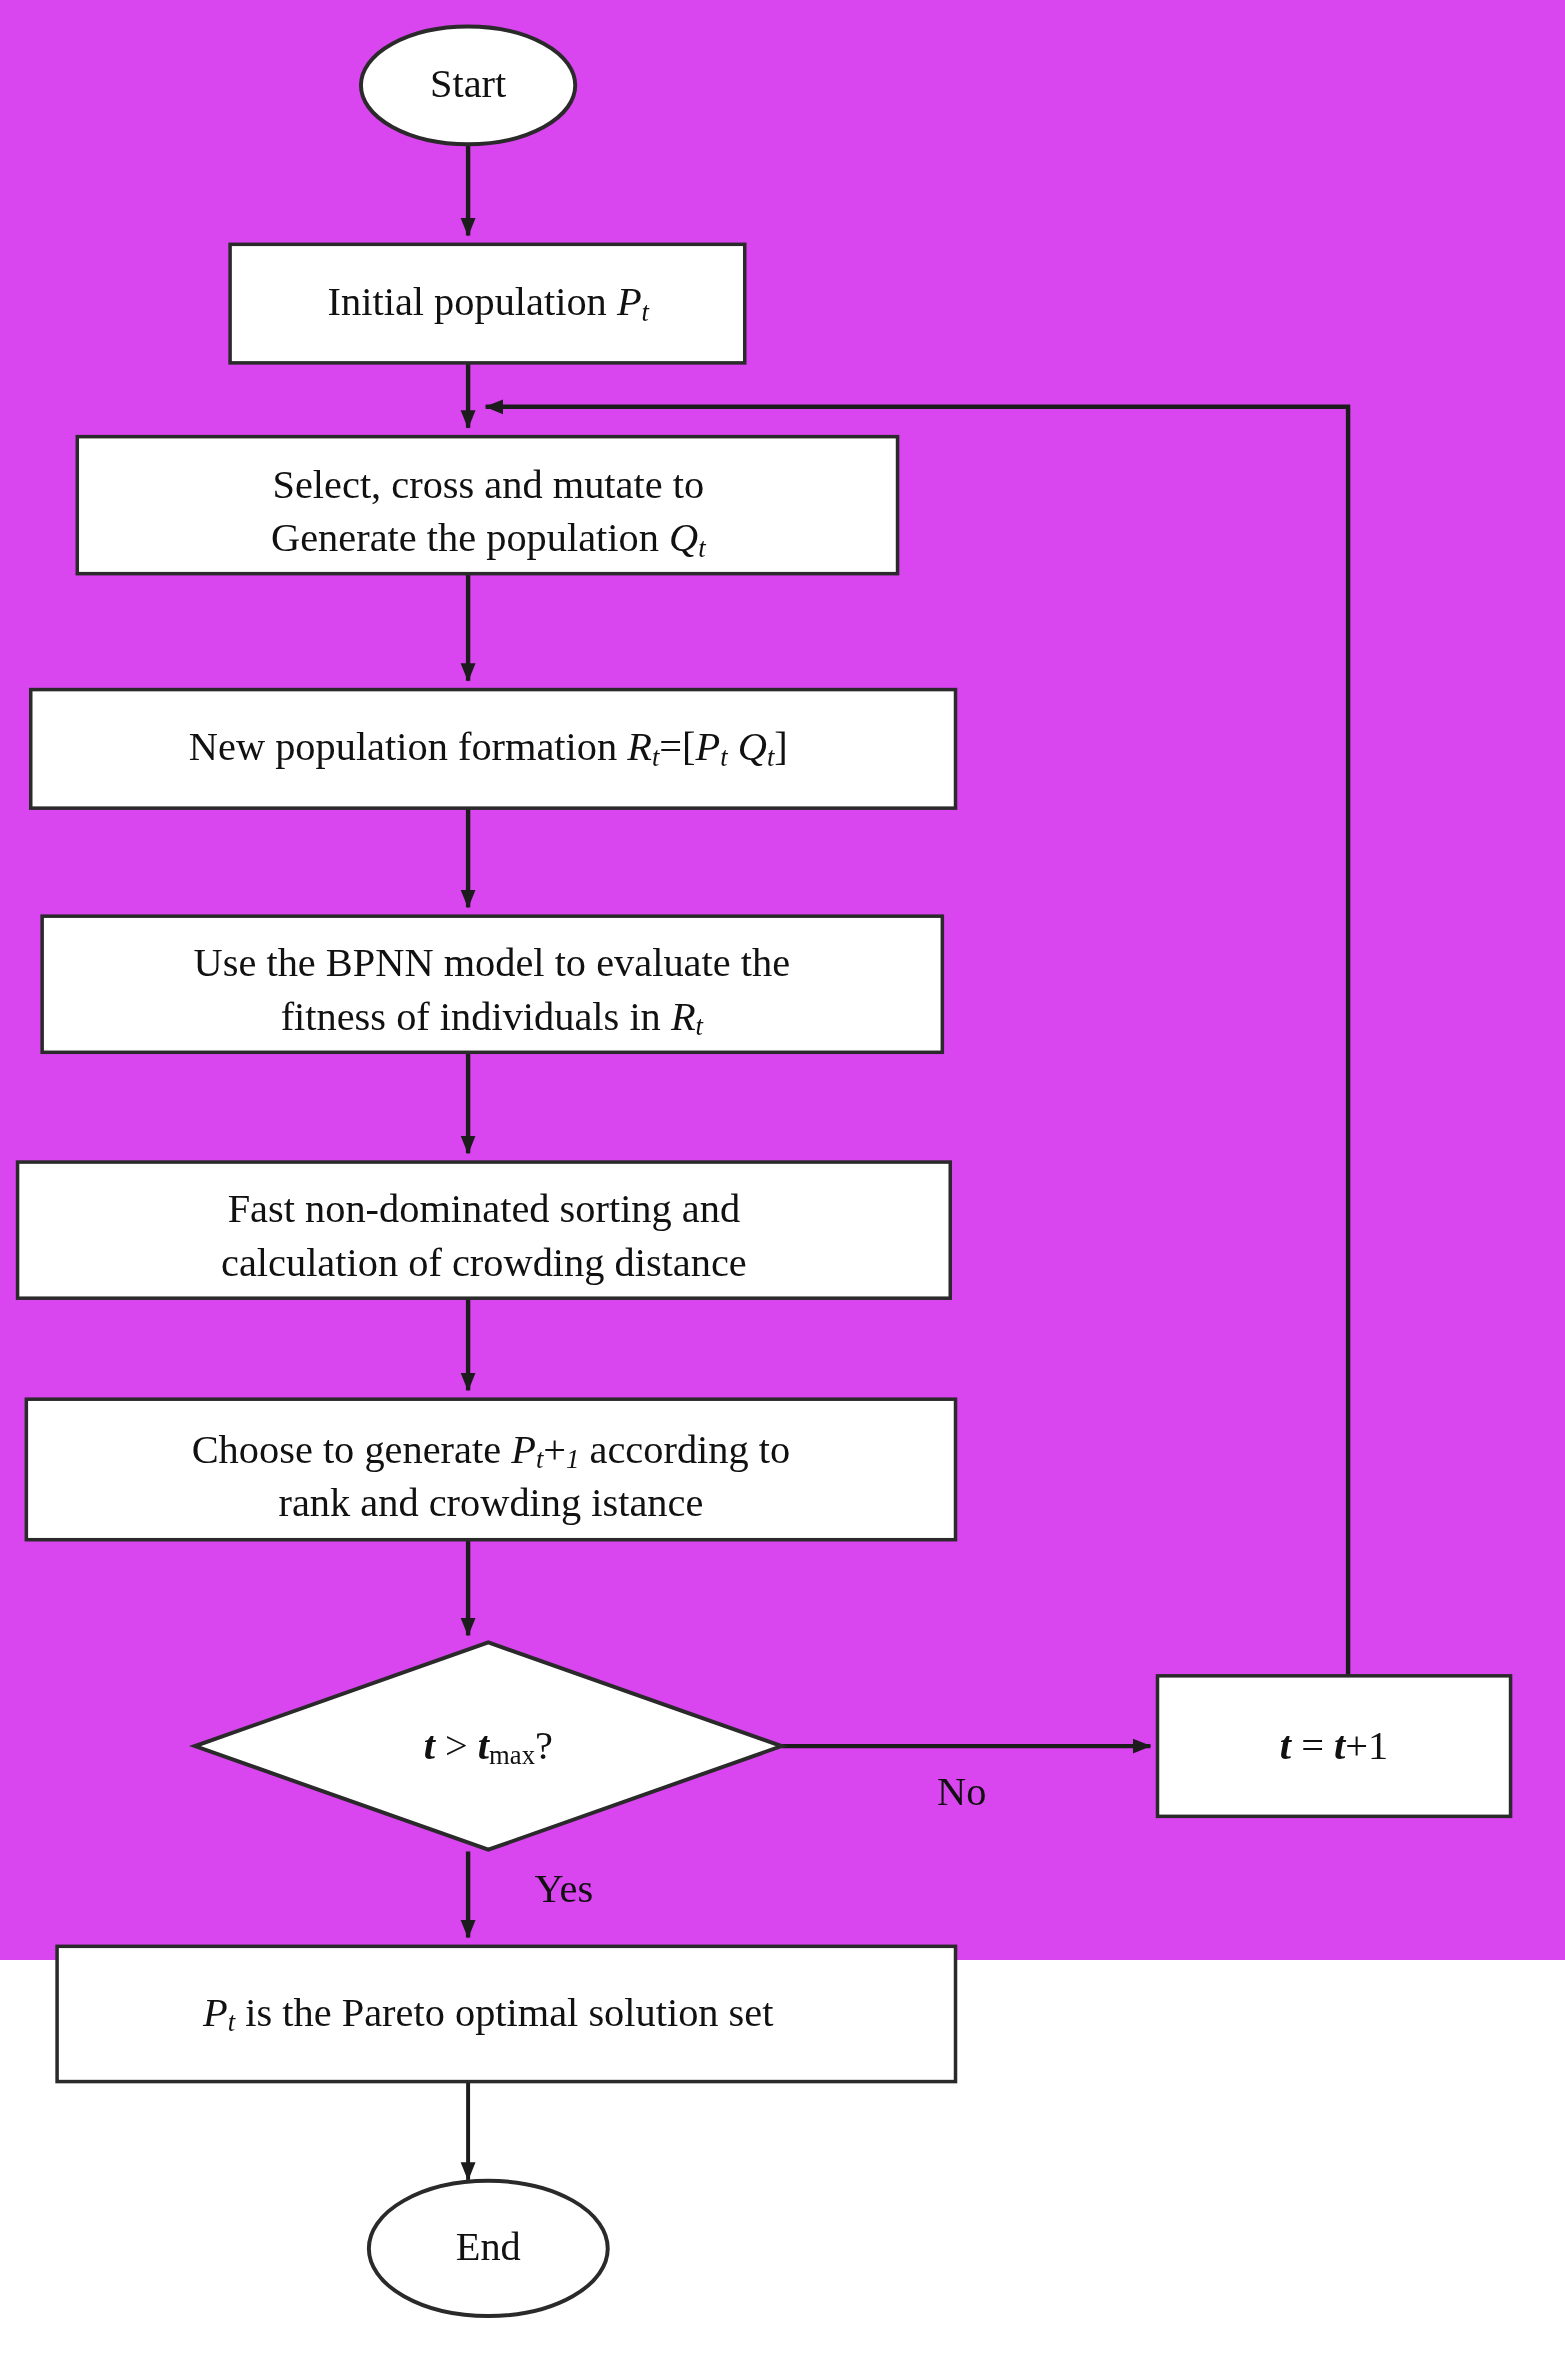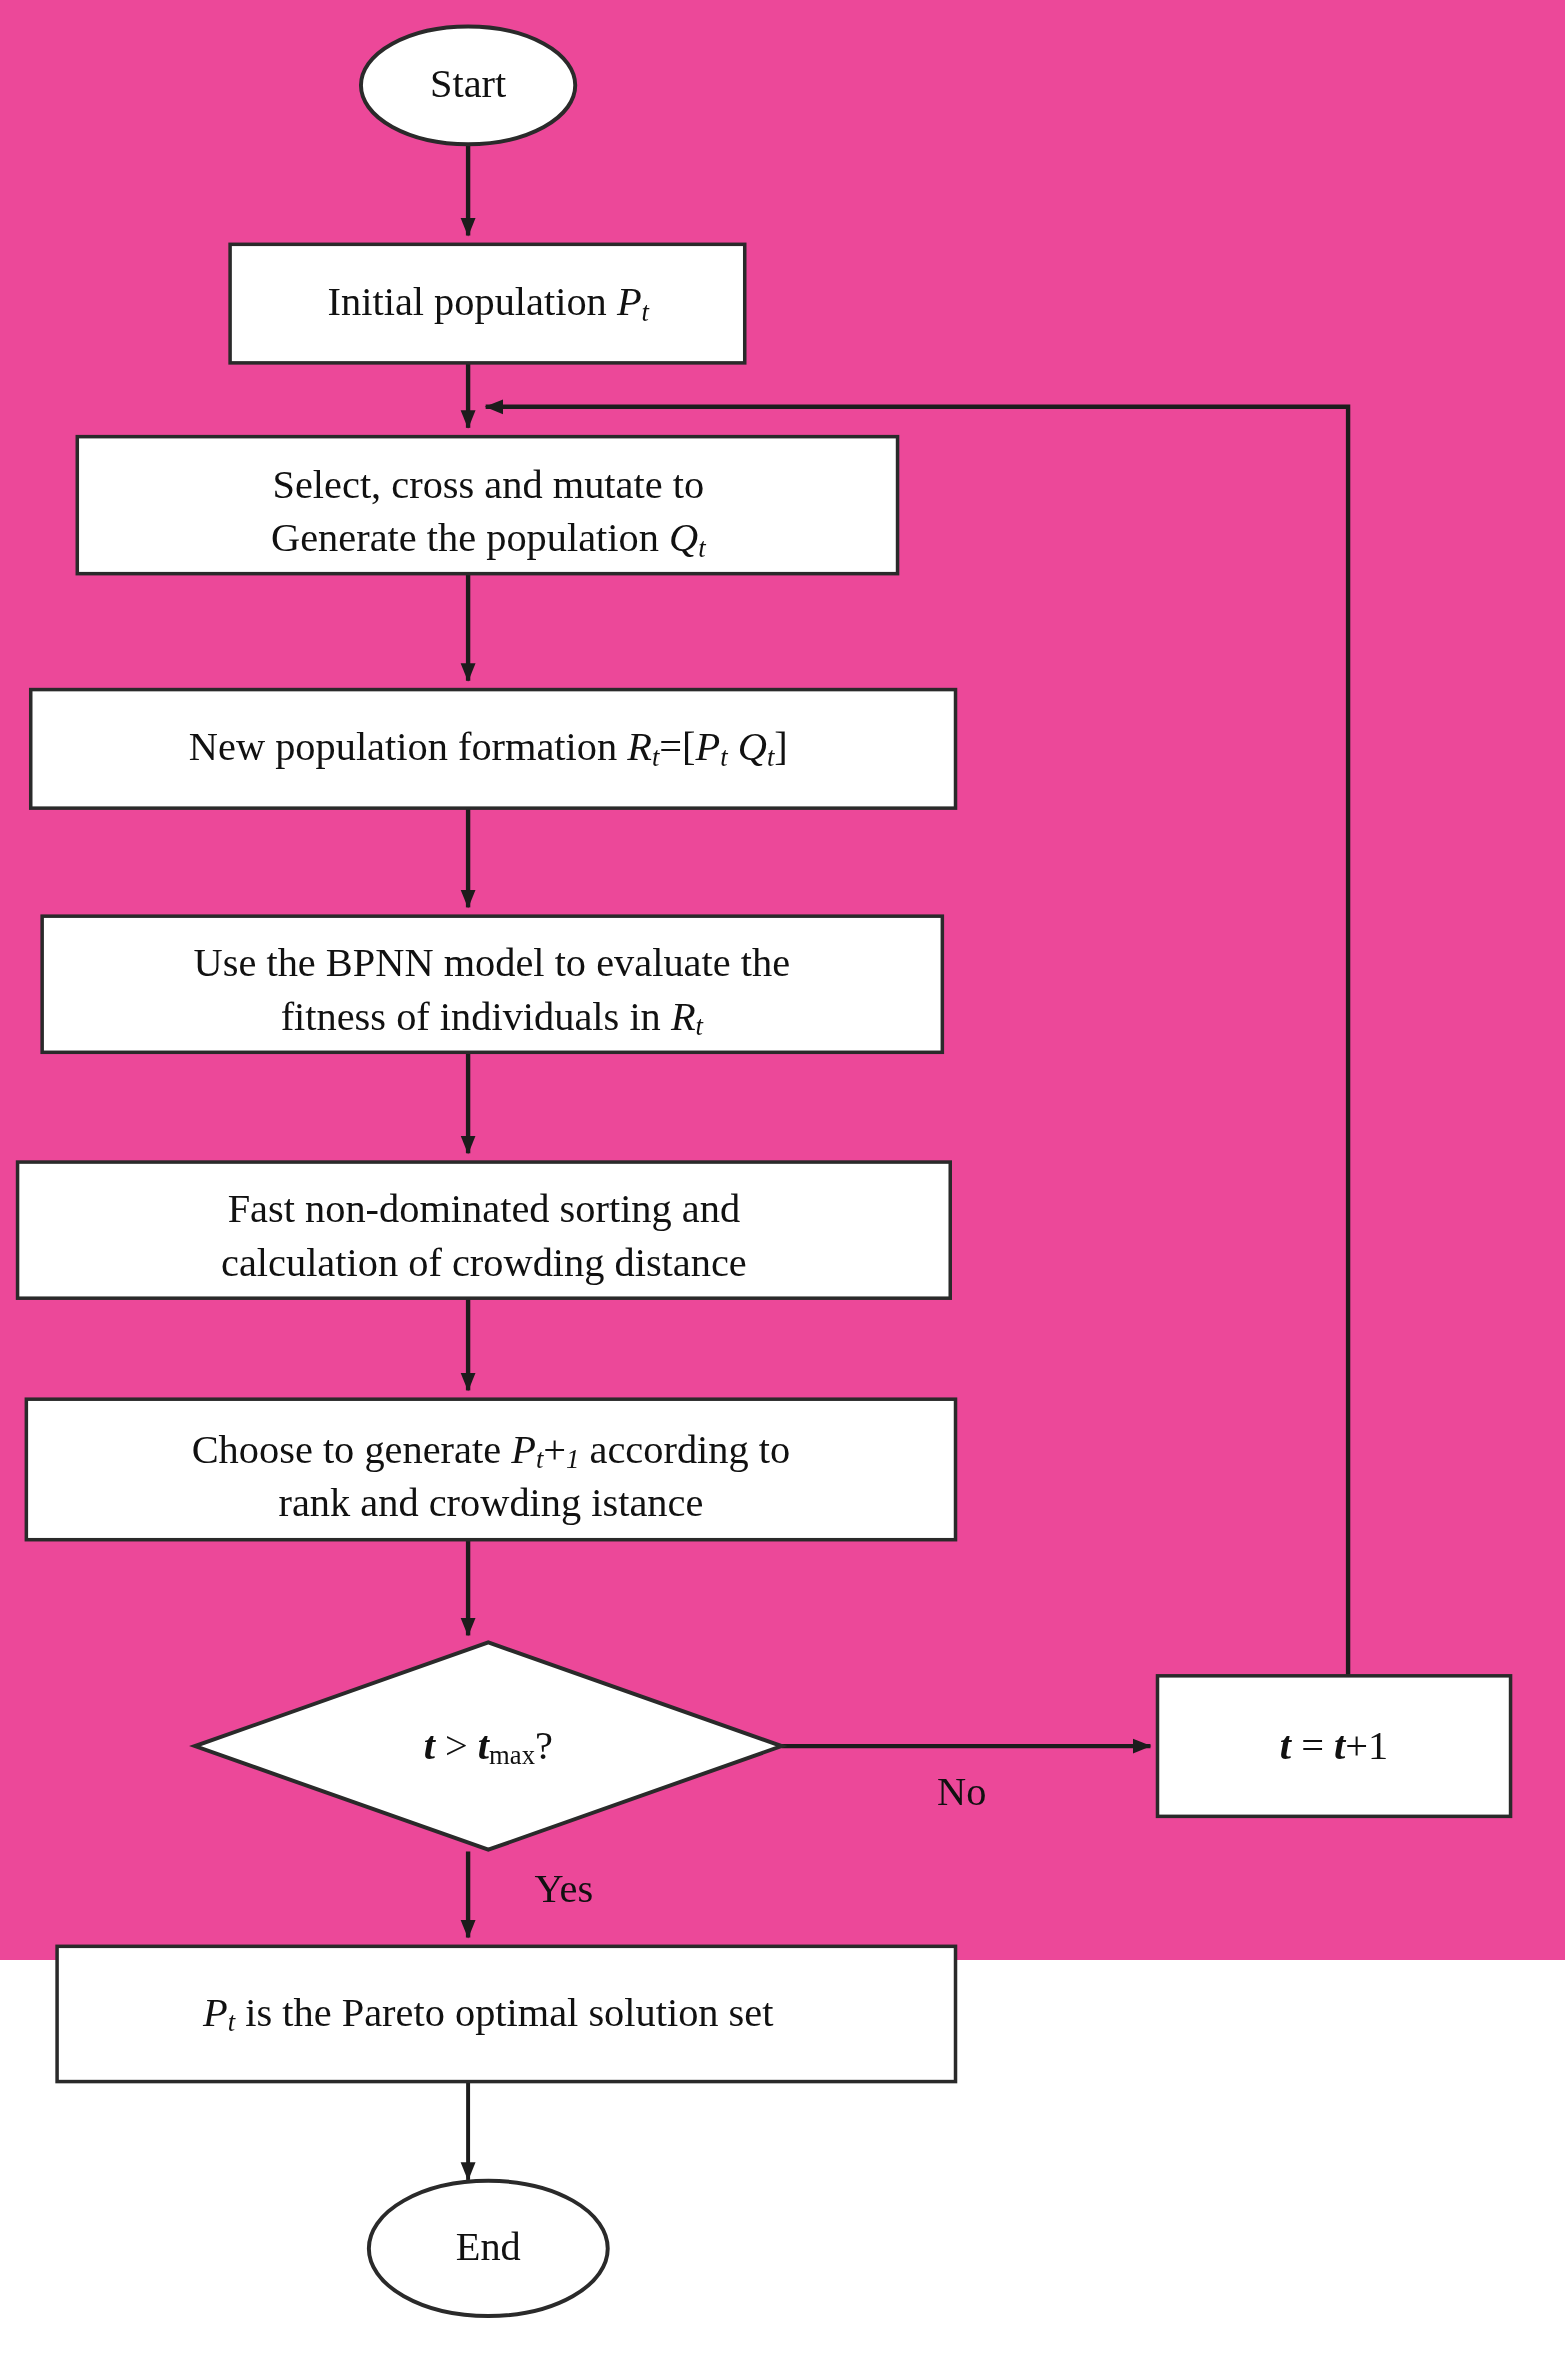--- a/index.html
+++ b/index.html
@@ -10,21 +10,21 @@
   body {
     width: 1565px;
     height: 2354px;
     font-family: "Liberation Serif", "DejaVu Serif", serif;
     overflow: hidden;
   }
   #flowchart-root {
     position: relative;
     width: 1565px;
     height: 1960px;
-    background: #ec4899;
+    background: #d946ef;
   }
   svg.chart-canvas {
     position: absolute;
     top: 0;
     left: 0;
     width: 1565px;
     height: 2354px;
   }
   .node-shape {
     fill: #ffffff;

